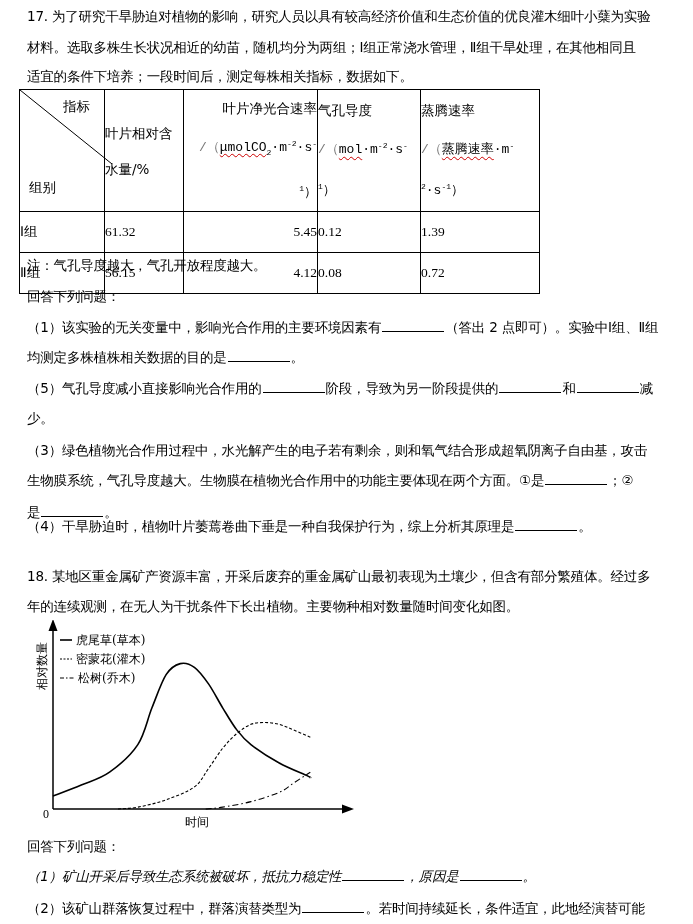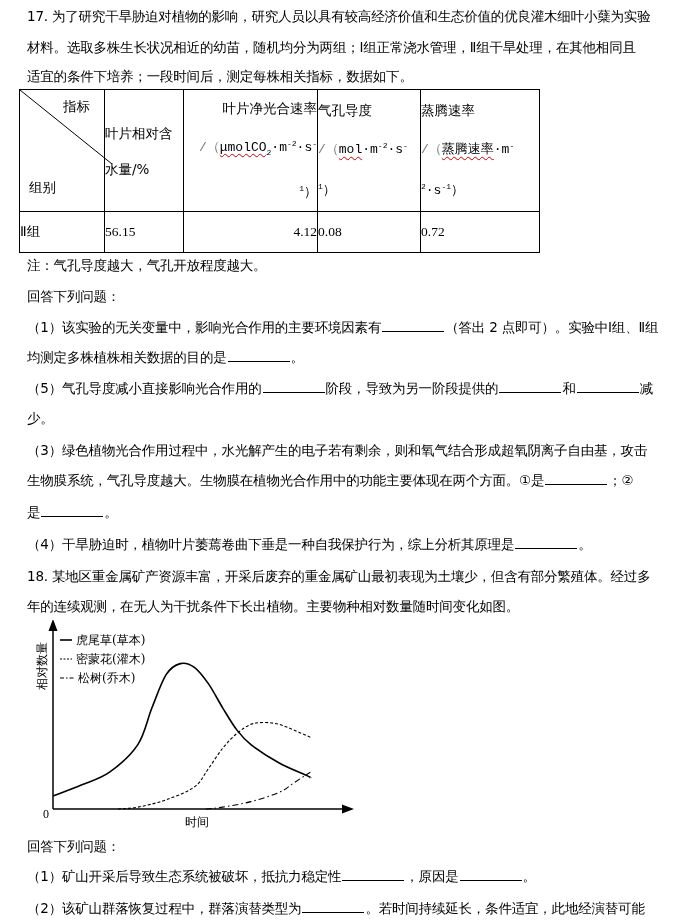--- a/index.html
+++ b/index.html
@@ -55,20 +55,27 @@
     <td class="c3">
       <span class="hl1">气孔导度</span>
       <span class="hl1 unit"><span class="slash">/（</span><span class="wavy">mol</span><span>·m</span><sup>-2</sup><span>·s</span><sup>-1</sup><span>）</span></span>
     </td>
     <td class="c4">
       <span class="hl1">蒸腾速率</span>
       <span class="hl1 unit"><span class="slash">/（</span><span class="wavy">蒸腾速率</span><span>·m</span><sup>-2</sup><span>·s</span><sup>-1</sup><span>）</span></span>
     </td>
   </tr>
   <tr class="row">
+    <td class="c0">Ⅰ组</td>
+    <td class="c1">61.32</td>
+    <td class="c2">5.45</td>
+    <td class="c3">0.12</td>
+    <td class="c4">1.39</td>
+  </tr>
+  <tr class="row">
     <td class="c0">Ⅱ组</td>
     <td class="c1">56.15</td>
     <td class="c2">4.12</td>
     <td class="c3">0.08</td>
     <td class="c4">0.72</td>
   </tr>
 </tbody>
   </table>
 
 <div class="line" style="top:255px;">注：气孔导度越大，气孔开放程度越大。</div>
@@ -87,21 +94,21 @@
 <div class="line" style="top:408px;">少。</div>
 
 <div class="line" style="top:440px;">（3）绿色植物光合作用过程中，水光解产生的电子若有剩余，则和氧气结合形成超氧阴离子自由基，攻击</div>
 <div class="line" style="top:470px;">
   <span>生物膜系统，气孔导度越大。生物膜在植物光合作用中的功能主要体现在两个方面。①是</span><span class="blank"></span><span>；②</span>
 </div>
 <div class="line" style="top:502px;">
   <span>是</span><span class="blank"></span><span>。</span>
 </div>
 
-<div class="line" style="top:534px;text-align:right;">
+<div class="line" style="top:516px;text-align:right;">
   <span>（4）干旱胁迫时，植物叶片萎蔫卷曲下垂是一种自我保护行为，综上分析其原理是</span><span class="blank"></span><span>。</span>
 </div>
 
 <div class="line" style="top:566px;">18. 某地区重金属矿产资源丰富，开采后废弃的重金属矿山最初表现为土壤少，但含有部分繁殖体。经过多</div>
 <div class="line" style="top:596px;">年的连续观测，在无人为干扰条件下长出植物。主要物种相对数量随时间变化如图。</div>
 
 <svg id="chart" width="340" height="210">
   <defs>
     <marker id="arrowhead" markerWidth="8" markerHeight="8" refX="4" refY="4" orient="auto">
       <path d="M0,1 L8,4 L0,7 Z" fill="#000"></path>
@@ -121,18 +128,18 @@
       <text x="58" y="62" font-size="12" font-family="DejaVu Serif, serif">松树(乔木)</text>
     </g>
   <g id="series-layer">
       <path d="M33,176.12 C37.7125,174.28 51.85,169.06666666666666 61.275,165.07999999999998 C70.7,161.0933333333333 80.125,158.94666666666666 89.55,152.2 C98.975,145.45333333333332 110.75625000000001,135.33333333333334 117.825,124.60000000000001 C124.89375,113.86666666666667 127.24999999999997,99.45333333333333 131.96249999999998,87.8 C136.67499999999998,76.14666666666666 141.3875,62.040000000000006 146.1,54.68000000000001 C150.8125,47.32000000000001 155.525,44.86666666666665 160.2375,43.639999999999986 C164.95000000000002,42.41333333333332 169.6625,43.94666666666666 174.375,47.31999999999999 C179.0875,50.69333333333333 183.79999999999998,57.133333333333326 188.5125,63.879999999999995 C193.225,70.62666666666667 197.9375,80.13333333333333 202.65,87.8 C207.3625,95.46666666666667 212.075,103.74666666666666 216.7875,109.88 C221.5,116.01333333333334 223.85625,119.08000000000001 230.92499999999998,124.60000000000001 C237.99374999999998,130.12 249.77499999999998,137.78666666666666 259.2,143 C268.625,148.21333333333334 282.29125,153.42666666666668 287.475,155.88 C292.65875000000005,158.33333333333331 289.83125,157.41333333333333 290.3025,157.72" fill="none" stroke="#000" stroke-width="1.6"></path>
       <path d="M98.0325,189 C101.33125,188.69333333333333 109.81375,188.69333333333333 117.825,187.16 C125.83625,185.62666666666667 136.67499999999998,183.17333333333335 146.1,179.8 C155.525,176.42666666666668 167.30625,172.13333333333335 174.375,166.92000000000002 C181.44375,161.70666666666668 183.79999999999998,154.96 188.5125,148.52 C193.225,142.08 197.9375,134.10666666666668 202.65,128.28 C207.3625,122.45333333333333 212.075,117.54666666666667 216.7875,113.56 C221.5,109.57333333333334 226.21249999999998,106.2 230.92499999999998,104.36 C235.6375,102.52 240.35,102.52000000000001 245.0625,102.52000000000001 C249.775,102.52000000000001 254.48749999999998,103.13333333333334 259.2,104.36 C263.91249999999997,105.58666666666666 268.15374999999995,107.73333333333333 273.3375,109.88 C278.52125,112.02666666666666 287.475,116.01333333333332 290.3025,117.24" fill="none" stroke="#000" stroke-width="1.1" stroke-dasharray="3,2"></path>
       <path d="M185.68500000000003,189 C188.51250000000002,188.69333333333333 195.11,188.38666666666666 202.65,187.16 C210.19,185.93333333333334 221.5,184.0933333333333 230.92499999999998,181.64 C240.34999999999997,179.18666666666667 252.13125,175.50666666666666 259.2,172.44 C266.26875,169.37333333333333 268.15374999999995,166.61333333333334 273.3375,163.24 C278.52125,159.86666666666667 287.475,154.04 290.3025,152.2" fill="none" stroke="#000" stroke-width="1.1" stroke-dasharray="6,3,1.5,3"></path>
     </g>
 </svg>
 
 <div class="line" style="top:836px;">回答下列问题：</div>
-<div class="line" style="top:866px;">
+<div class="line" style="top:866px;font-style:italic;">
   <span>（1）矿山开采后导致生态系统被破坏，抵抗力稳定性</span><span class="blank"></span><span>，原因是</span><span class="blank"></span><span>。</span>
 </div>
 <div class="line" style="top:898px;">
   <span>（2）该矿山群落恢复过程中，群落演替类型为</span><span class="blank"></span><span>。若时间持续延长，条件适宜，此地经演替可能</span>
 </div>
 
 </body></html>

